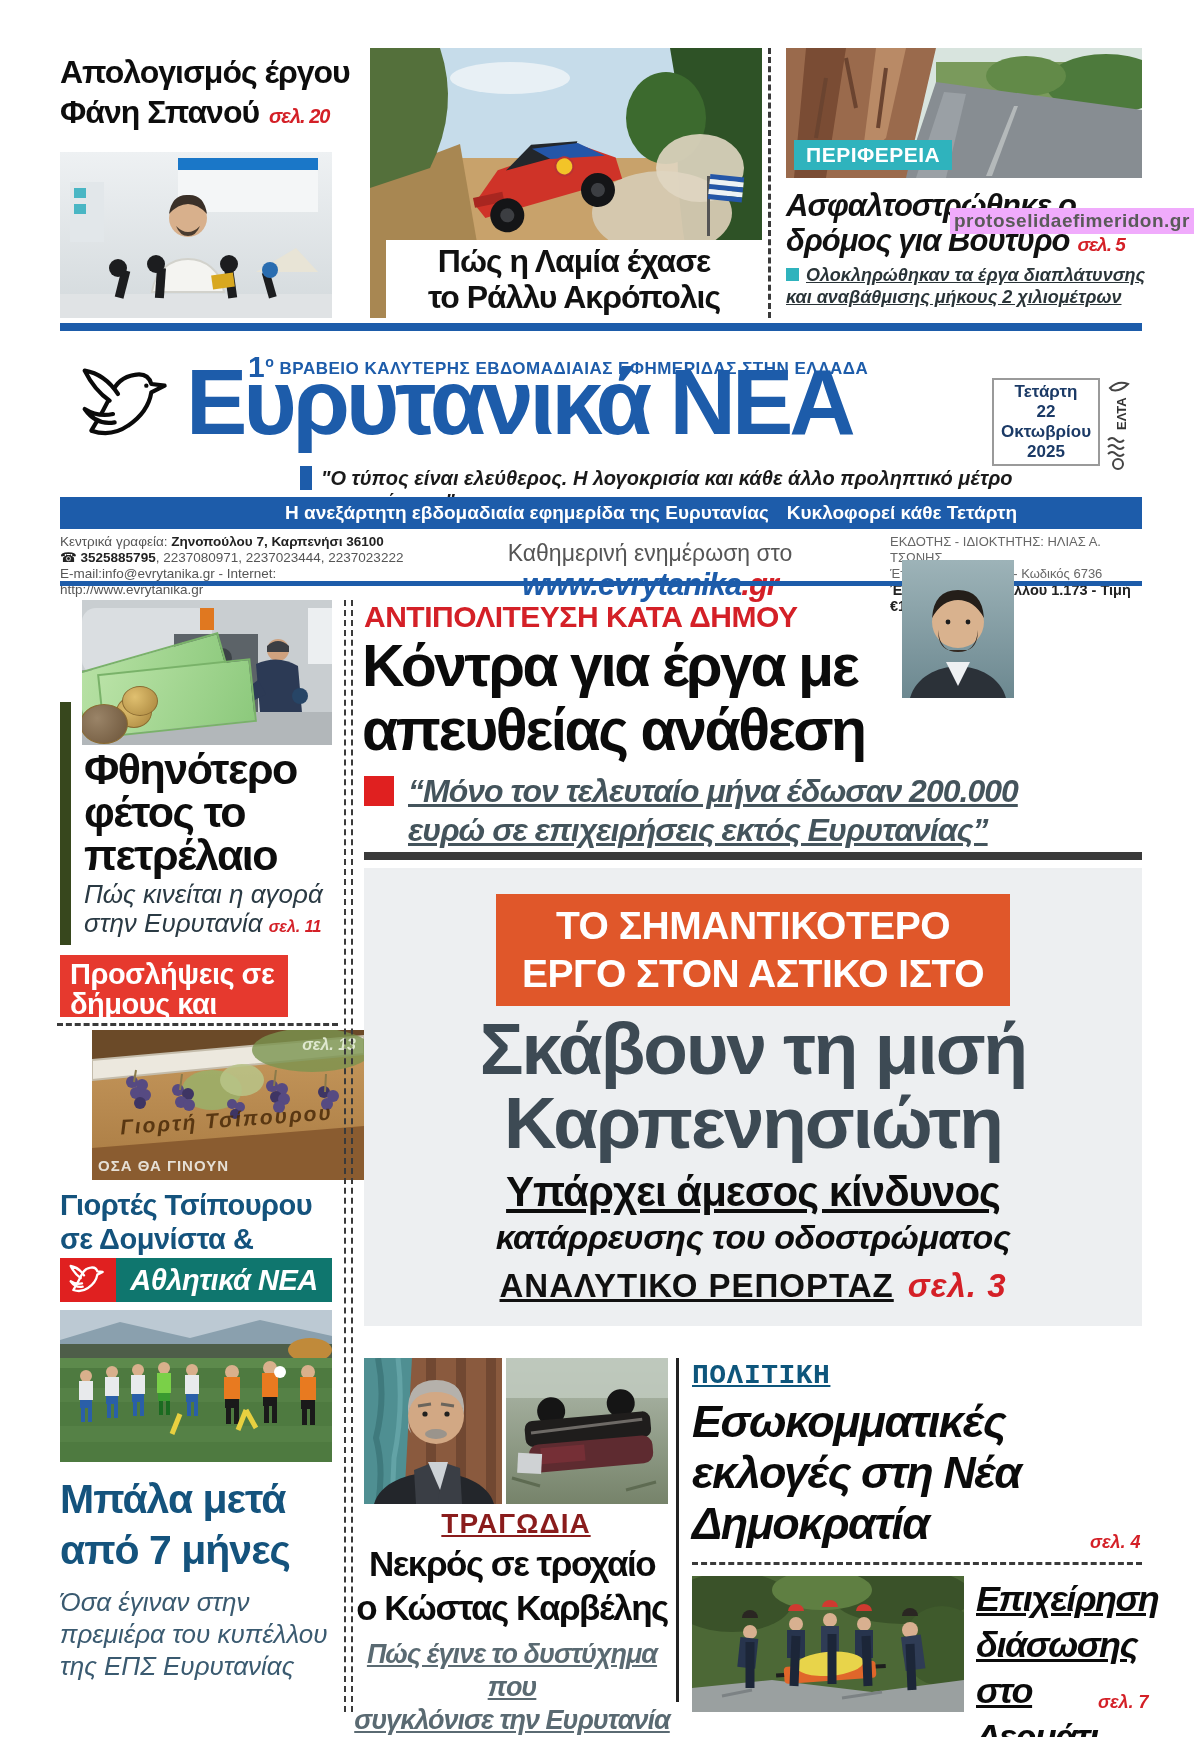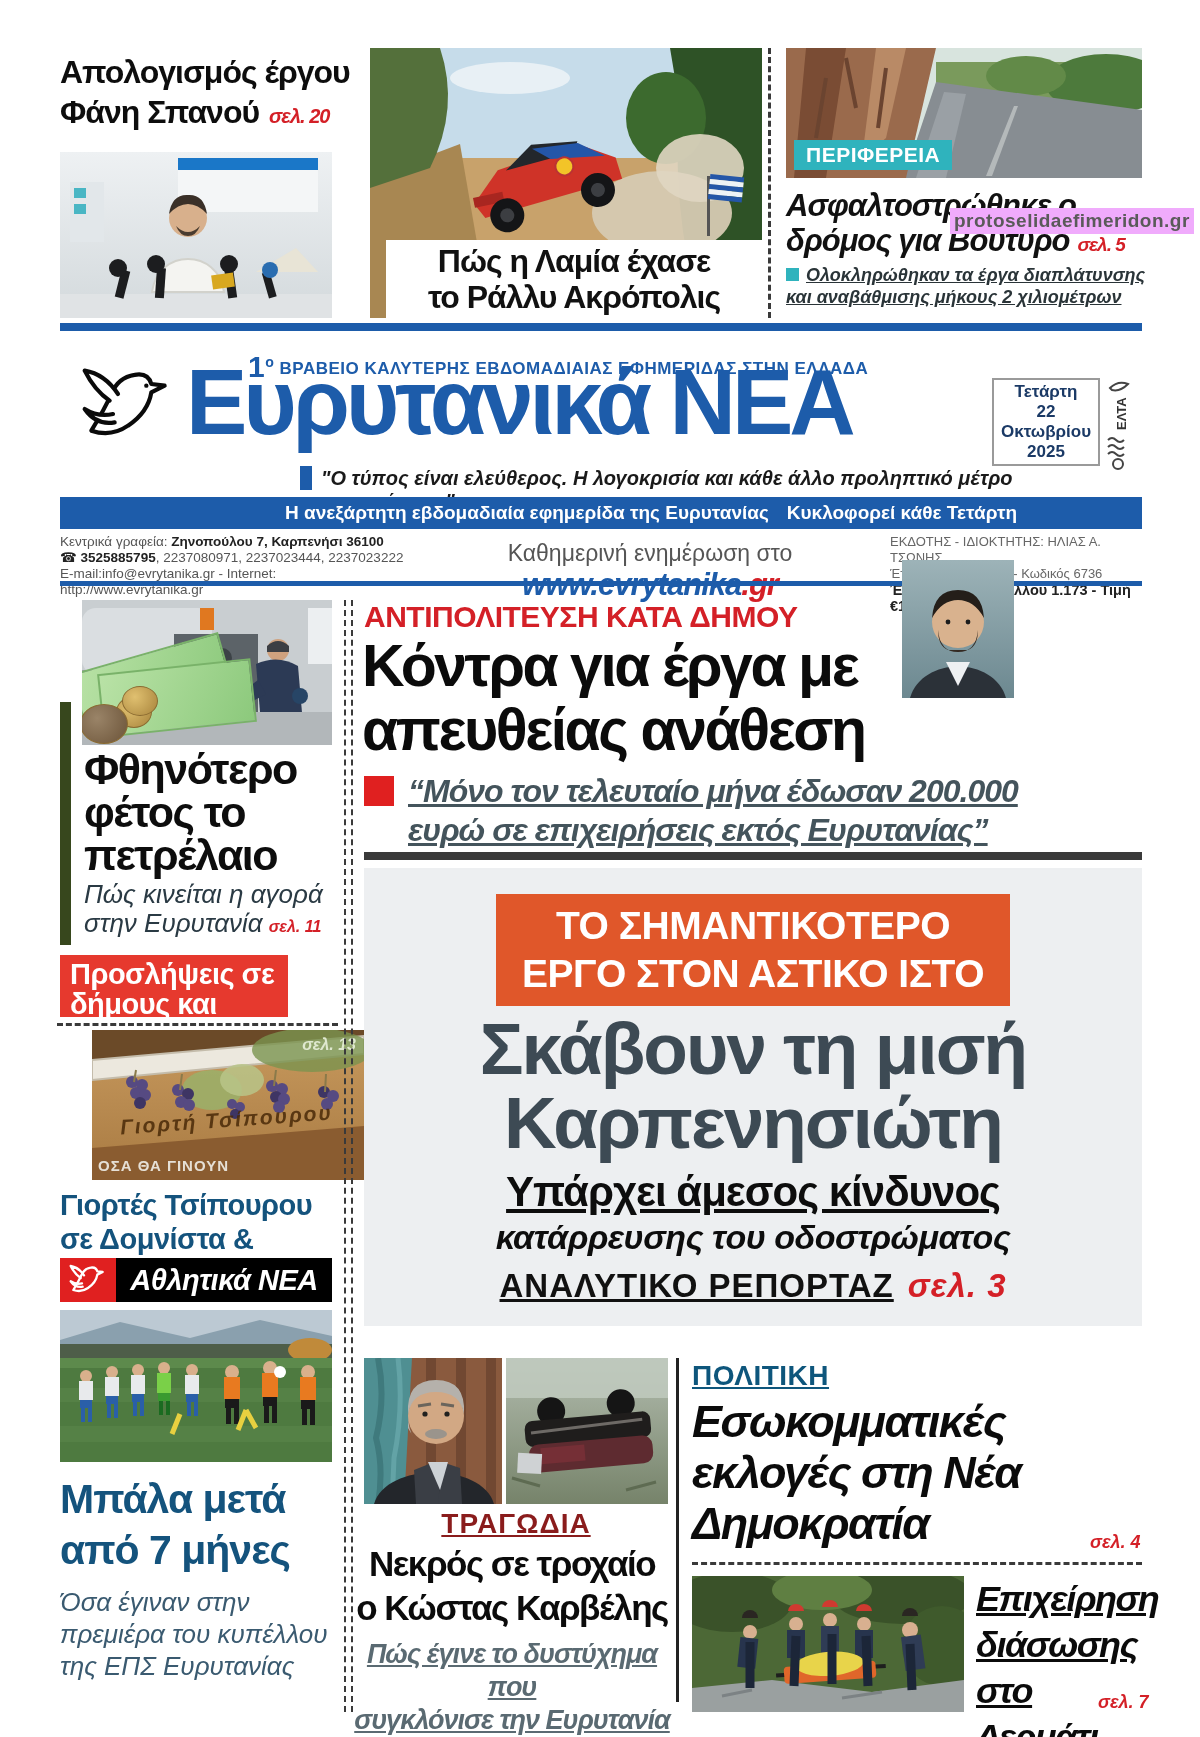--- a/index.html
+++ b/index.html
@@ -66,21 +66,21 @@
   .hdash{border-top:3px dashed #3a3a3a;height:0;}
   .dash1{left:57px;top:1023px;width:281px;}
   .grape-photo{left:60px;top:1030px;width:272px;height:150px;margin-left:32px;}
   .grape-ref{position:absolute;right:8px;top:6px;color:#dfe8cf;font-weight:700;font-style:italic;font-size:16px;}
   .grape-sign{position:absolute;left:28px;top:78px;color:#4a2a08;font-style:italic;font-size:21px;
               transform:rotate(-4deg);letter-spacing:2px;opacity:.85;font-weight:700;}
   .grape-cap{position:absolute;left:6px;bottom:6px;color:#f0efe8;font-weight:700;font-size:15px;letter-spacing:1px;opacity:.9;}
   .tsip-head{left:60px;top:1188px;width:280px;color:#14537d;font-weight:800;font-size:29px;line-height:34px;letter-spacing:-.5px;}
   .sportbar{left:60px;top:1258px;width:272px;height:44px;display:flex;}
   .sportbar .red{width:56px;background:#e02020;display:flex;align-items:center;justify-content:center;}
-  .sportbar .navy{flex:1;background:#000000;color:#fff;display:flex;align-items:center;justify-content:center;
+  .sportbar .navy{flex:1;background:#0f766e;color:#fff;display:flex;align-items:center;justify-content:center;
                   font-weight:800;font-style:italic;font-size:29px;letter-spacing:-.5px;}
   .foot-photo{left:60px;top:1310px;width:272px;height:152px;}
   .foot-head{left:60px;top:1474px;width:280px;color:#14537d;font-weight:800;font-size:41px;line-height:51px;letter-spacing:-1px;}
   .foot-sub{left:60px;top:1586px;width:280px;font-style:italic;font-size:26px;line-height:32px;color:#3a5a70;}
   
   .vdash-main{left:344px;top:600px;height:1112px;width:5px;border-left:2px dashed #3a3a3a;border-right:2px dashed #3a3a3a;}
   .vline-bot{left:676px;top:1358px;width:3px;height:344px;background:#222;}
   
   .kicker{left:364px;top:600px;color:#d42027;font-weight:800;font-size:30px;letter-spacing:-.5px;}
   .main-head{left:362px;top:634px;width:560px;font-weight:800;font-size:59px;line-height:64px;letter-spacing:-2.5px;color:#0b0b0b;}
@@ -100,21 +100,21 @@
   .feat-rep .pref{font-size:33px;margin-left:14px;}
   
   .karv-photo{left:364px;top:1358px;width:138px;height:146px;}
   .crash-photo{left:506px;top:1358px;width:162px;height:146px;}
   .trag-label{left:364px;top:1508px;width:304px;text-align:center;color:#8a1c1c;font-weight:800;
               font-size:28px;letter-spacing:1px;text-decoration:underline;}
   .trag-head{left:352px;top:1542px;width:320px;text-align:center;font-weight:800;font-size:35px;line-height:44px;letter-spacing:-1.5px;color:#0b0b0b;}
   .trag-sub{left:352px;top:1638px;width:320px;text-align:center;font-weight:800;font-style:italic;font-size:27px;
             line-height:33px;color:#5a6a72;text-decoration:underline;letter-spacing:-1px;}
   
-  .pol-label{left:692px;top:1360px;color:#0e567c;font-weight:800;font-size:28px;text-decoration:underline;letter-spacing:.5px;}
+  .pol-label{left:692px;top:1360px;color:#0e567c;font-weight:800;font-size:28px;text-decoration:underline;letter-spacing:.5px;font-family:Liberation Mono, monospace;}
   .pol-head{left:692px;top:1396px;width:450px;font-weight:800;font-style:italic;font-size:45px;line-height:51px;letter-spacing:-1.5px;color:#0b0b0b;}
   .pol-ref{left:1090px;top:1532px;font-size:18px;}
   .dash2{left:692px;top:1562px;width:450px;}
   .rescue-photo{left:692px;top:1576px;width:272px;height:136px;}
   .resc-head{left:976px;top:1576px;width:170px;font-weight:800;font-style:italic;font-size:36px;line-height:46px;
              letter-spacing:-1.5px;color:#0b0b0b;text-decoration:underline;}
   .resc-ref{left:1098px;top:1692px;font-size:18px;}
 </style>
 </head>
 <body>

